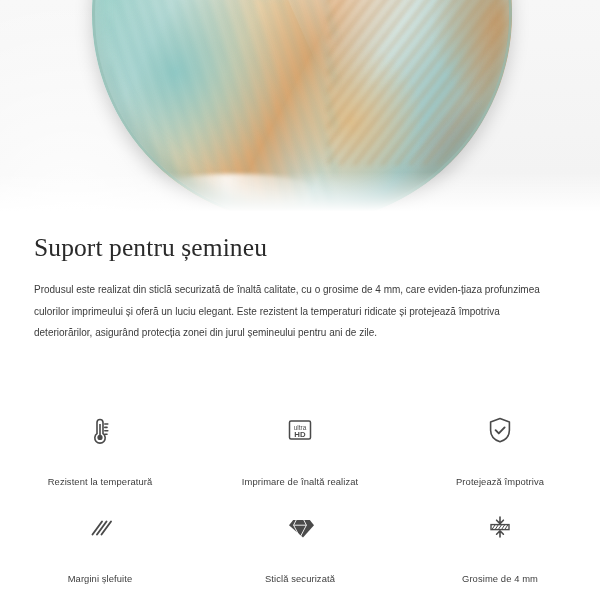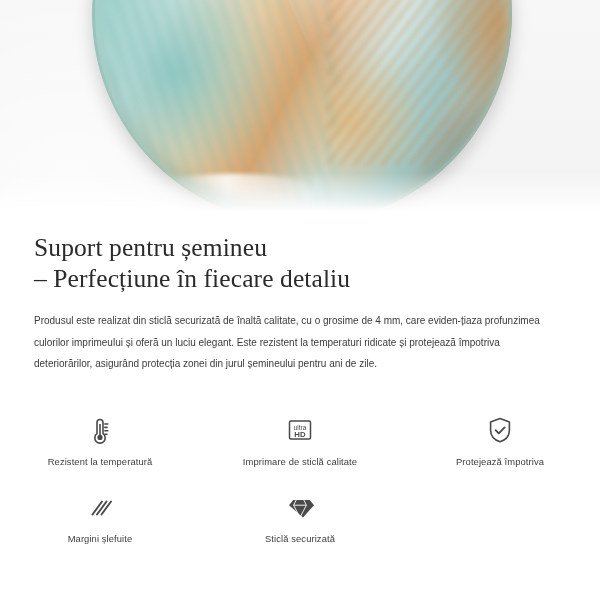--- a/index.html
+++ b/index.html
@@ -192,21 +192,21 @@
   }
   .feature-icon {
     width: 44px;
     height: 44px;
     display: flex;
     align-items: center;
     justify-content: center;
     color: #4a4a4a;
   }
   .feature-label {
-    margin-top: 4px;
+    margin-top: 24px;
     font-size: 9.4px;
     color: #3d3d3d;
     text-align: center;
     letter-spacing: 0.1px;
   }
   svg { display: block; }
 </style>
 </head>
 <body>
 
@@ -221,21 +221,20 @@
       <div class="glass-swirl-3"></div>
       <div class="glass-highlight"></div>
       <div class="glass-edge"></div>
     </div>
     <div class="hero-fade"></div>
   </div>
 
   <div class="content">
     <h1 class="headline">
       <span>Suport pentru șemineu</span>
-      <span class="line2">– Perfecțiune în fiecare detaliu</span>
     </h1>
     <p class="paragraph">Produsul este realizat din sticlă securizată de înaltă calitate, cu o grosime de 4 mm, care eviden-țiaza profunzimea culorilor imprimeului și oferă un luciu elegant. Este rezistent la temperaturi ridicate și protejează împotriva deteriorărilor, asigurând protecția zonei din jurul șemineului pentru ani de zile.</p>
   </div>
 
   <div class="features">
 
     <div class="feature">
       <span class="feature-icon">
         <svg width="40" height="40" viewBox="0 0 40 40" fill="none" stroke="#4a4a4a" stroke-width="1.6">
           <path d="M20 9.5a3 3 0 0 1 3 3v11.2a5.2 5.2 0 1 1-6 0V12.5a3 3 0 0 1 3-3z"></path>
@@ -248,21 +247,21 @@
     </div>
 
     <div class="feature">
       <span class="feature-icon">
         <svg width="40" height="40" viewBox="0 0 40 40">
           <rect x="9.5" y="11" width="21" height="18" rx="1.5" fill="none" stroke="#4a4a4a" stroke-width="1.5"></rect>
           <text x="20" y="19.6" text-anchor="middle" font-family="Liberation Sans, sans-serif" font-size="6.4" fill="#4a4a4a">ultra</text>
           <text x="20" y="26.6" text-anchor="middle" font-family="Liberation Sans, sans-serif" font-size="7.8" font-weight="bold" fill="#4a4a4a">HD</text>
         </svg>
       </span>
-      <span class="feature-label">Imprimare de sticlă calitate</span>
+      <span class="feature-label">Imprimare de înaltă realizat</span>
     </div>
 
     <div class="feature">
       <span class="feature-icon">
         <svg width="40" height="40" viewBox="0 0 40 40">
           <path d="M20 8.6l9.4 3.4v8.2c0 6-4 9.8-9.4 11.6-5.4-1.8-9.4-5.6-9.4-11.6V12l9.4-3.4z" fill="none" stroke="#4a4a4a" stroke-width="1.6" stroke-linejoin="round"></path>
           <path d="M15.6 20.2l3.2 3.2 5.8-6" fill="none" stroke="#4a4a4a" stroke-width="1.9" stroke-linecap="round" stroke-linejoin="round"></path>
         </svg>
       </span>
       <span class="feature-label">Protejează împotriva</span>
@@ -280,15 +279,26 @@
     <div class="feature">
       <span class="feature-icon">
         <svg width="40" height="40" viewBox="0 0 40 40">
           <path d="M13.2 13h13.6l4.2 5.2L20 30.4 6.0 18.2 10.2 13z" transform="translate(3,0)" fill="#4a4a4a"></path>
           <path d="M16.2 13l-2.6 5.2M23.8 13l2.6 5.2M13.6 18.2h12.8M20 30.4l-6.4-12.2M20 30.4l6.4-12.2" stroke="#ffffff" stroke-width="0.9" fill="none"></path>
         </svg>
       </span>
       <span class="feature-label">Sticlă securizată</span>
     </div>
 
+    <div class="feature">
+      <span class="feature-icon">
+        <svg width="40" height="40" viewBox="0 0 40 40">
+          <path d="M20 10v5.4M16.6 13.2L20 16.6l3.4-3.4" stroke="#4a4a4a" stroke-width="1.6" fill="none" stroke-linecap="round" stroke-linejoin="round"></path>
+          <rect x="11" y="17.6" width="18" height="5" fill="none" stroke="#4a4a4a" stroke-width="1.4"></rect>
+          <path d="M12 22.4l3-4.4M15.2 22.4l3-4.4M18.4 22.4l3-4.4M21.6 22.4l3-4.4M24.8 22.4l3-4.4" stroke="#4a4a4a" stroke-width="1" fill="none"></path>
+          <path d="M20 30v-5.4M16.6 27.2L20 23.8l3.4 3.4" stroke="#4a4a4a" stroke-width="1.6" fill="none" stroke-linecap="round" stroke-linejoin="round"></path>
+        </svg>
+      </span>
+      <span class="feature-label">Grosime de 4 mm</span>
+    </div>
 
   </div>
 </div>
 
 </body></html>

